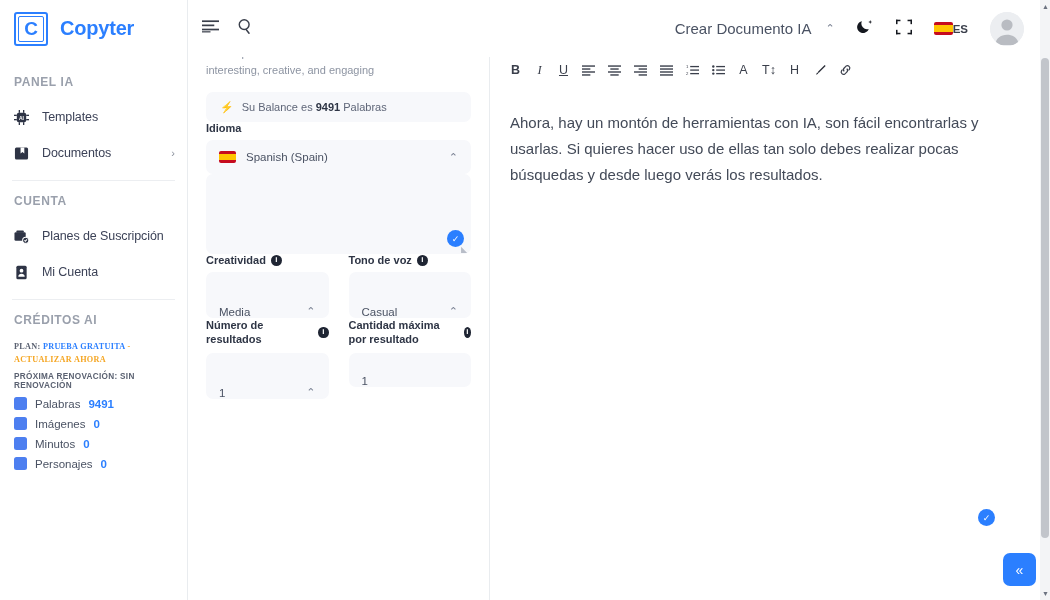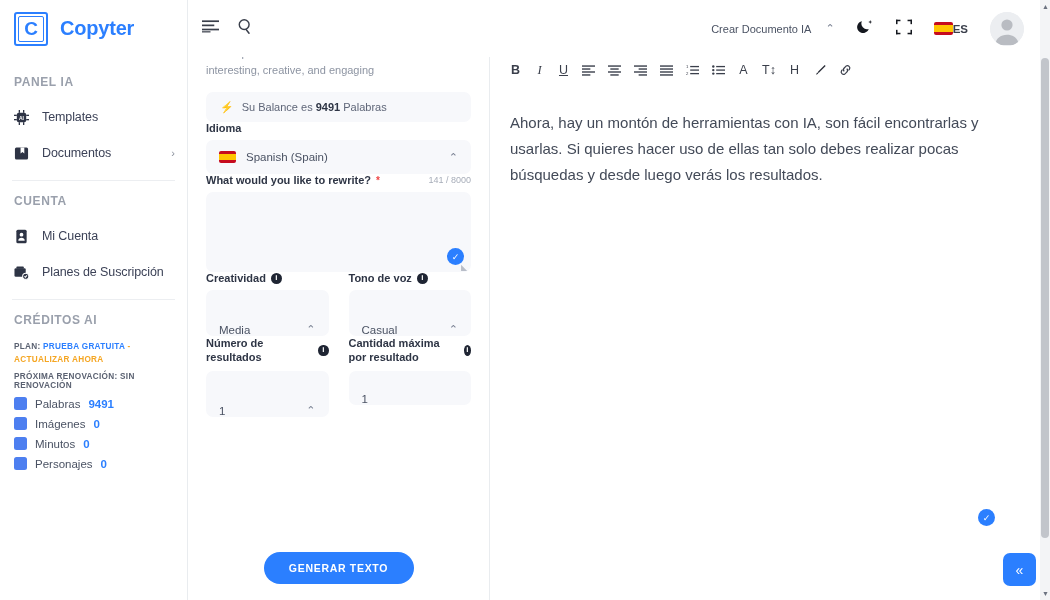--- a/index.html
+++ b/index.html
@@ -23,21 +23,21 @@
   .sec-label { font-size:12px; font-weight:700; color:#9aa0ac; letter-spacing:0.6px;
                padding:0 0 0 14px; text-transform:uppercase; }
   .nav-item { display:flex; align-items:center; gap:13px; padding:0 12px 0 14px; height:36px;
               cursor:pointer; position:relative; }
   .nav-item .lbl { font-size:12.5px; color:#3c4257; letter-spacing:-0.1px; }
   .nav-item .chev { margin-left:auto; font-size:11px; color:#8a909c; }
   .ico { width:15px; height:15px; flex-shrink:0; display:block; }
   .divider { height:1px; background:#eceef1; margin:9px 12px; }
 
   .credits { padding:0 14px; }
-  .plan-line { font-size:8.2px; font-weight:700; letter-spacing:0.3px; line-height:1.55; color:#5a6171; }
+  .plan-line { font-size:8.2px; font-weight:700; letter-spacing:0.3px; line-height:1.55; color:#5a6171;font-family:Liberation Serif, serif; }
   .plan-line .p-blue { color:#2b7fff; }
   .plan-line .p-orange { color:#f5a623; }
   .renew-line { font-size:8.2px; font-weight:700; letter-spacing:0.3px; color:#5a6171; margin-top:6px; }
   .credit-row { display:flex; align-items:center; gap:8px; margin-top:7px; }
   .credit-row .cname { font-size:11.5px; color:#4a5263; }
   .credit-row .cval { font-size:11.5px; color:#2b7fff; font-weight:600; }
   .csq { width:13px; height:13px; background:#4d7ff0; border-radius:2.5px; display:block; flex-shrink:0;}
 
   
   .form-panel { width:302px; height:600px; background:#ffffff; border-right:1px solid #e9ecef;
@@ -177,38 +177,38 @@
     </div>
 
     <div class="divider"></div>
     <div style="height:4px"></div>
     <div class="sec-label">CUENTA</div>
     <div style="height:10px"></div>
 
     <div class="nav-item">
       <span class="ico">
         <svg viewBox="0 0 16 16" width="15" height="15">
-            <rect x="2.5" y="0.8" width="11" height="14.4" rx="1.6" fill="#2e3445"></rect>
-            <circle cx="8" cy="6" r="2" fill="#fff"></circle>
-            <path d="M4.6 12.4c0-2 1.6-3 3.4-3s3.4 1 3.4 3z" fill="#fff"></path>
-          </svg>
-      </span>
-      <span class="lbl">Mi Cuenta</span>
-    </div>
-
-    <div class="nav-item">
-      <span class="ico">
-        <svg viewBox="0 0 16 16" width="15" height="15">
             <rect x="0.5" y="3.5" width="12" height="9" rx="1.4" fill="#2e3445"></rect>
             <rect x="2.5" y="1.5" width="8" height="2.4" rx="1" fill="#2e3445"></rect>
             <circle cx="12.5" cy="12" r="3.3" fill="#2e3445" stroke="#fff" stroke-width="1.1"></circle>
             <path d="M11.1 12l1 1 1.8-1.9" stroke="#fff" stroke-width="1.1" fill="none"></path>
           </svg>
       </span>
       <span class="lbl">Planes de Suscripción</span>
+    </div>
+
+    <div class="nav-item">
+      <span class="ico">
+        <svg viewBox="0 0 16 16" width="15" height="15">
+            <rect x="2.5" y="0.8" width="11" height="14.4" rx="1.6" fill="#2e3445"></rect>
+            <circle cx="8" cy="6" r="2" fill="#fff"></circle>
+            <path d="M4.6 12.4c0-2 1.6-3 3.4-3s3.4 1 3.4 3z" fill="#fff"></path>
+          </svg>
+      </span>
+      <span class="lbl">Mi Cuenta</span>
     </div>
 
     <div class="divider"></div>
     <div style="height:4px"></div>
     <div class="sec-label">CRÉDITOS AI</div>
     <div style="height:14px"></div>
 
     <div class="credits">
       <div class="plan-line">
         <span>PLAN:</span>
@@ -262,25 +262,20 @@
 
     <div class="flabel">
       <span>Idioma</span>
     </div>
     <div class="select">
       <span class="flag"></span>
       <span class="sval">Spanish (Spain)</span>
       <span class="sch">⌃</span>
     </div>
 
-    <div class="flabel">
-      <span>What would you like to rewrite?</span>
-      <span class="req">*</span>
-      <span class="cnt">141 / 8000</span>
-    </div>
     <div class="ta-wrap">
       <span class="ta-check">✓</span>
       <span class="ta-grip">◣</span>
     </div>
 
     <div class="two-col">
       <div class="col">
         <div class="flabel">
           <span>Creatividad</span>
           <span class="ibadge">i</span>
@@ -317,21 +312,20 @@
         <div class="flabel" style="line-height:1.3">
           <span>Cantidad máxima por resultado</span>
           <span class="ibadge">i</span>
         </div>
         <div class="sel-sm" style="height:34px">
           <span class="sval">1</span>
         </div>
       </div>
     </div>
 
-    <button class="gen-btn">GENERAR TEXTO</button>
   </section>
 
   <section class="editor">
 
     <div class="ed-top">
       <input class="doc-name" placeholder="Nuevo documento" style="">
       <div class="wb-select">
         <span class="wbt">Select Workbook Name</span>
         <span class="sch">⌃</span>
       </div>
@@ -501,21 +495,21 @@
     </span>
     <span style="cursor:pointer">
       <svg width="17" height="17" viewBox="0 0 18 18">
           <circle cx="7.6" cy="7" r="5.2" fill="none" stroke="#3a3f4b" stroke-width="1.5"></circle>
           <rect x="10.3" y="11.2" width="1.6" height="6.3" rx="0.8" fill="#3a3f4b" transform="rotate(-38 11 14)"></rect>
         </svg>
     </span>
 
     <div style="margin-left:auto;display:flex;align-items:center;gap:22px;">
       <div style="display:flex;align-items:center;gap:14px;cursor:pointer">
-        <span style="font-size:11px;color:#4a5263">Crear Documento IA</span>
+        <span style="font-size:15px;color:#4a5263">Crear Documento IA</span>
         <span style="font-size:11px;color:#7a8293">⌃</span>
       </div>
       <span style="cursor:pointer">
         <svg width="17" height="17" viewBox="0 0 18 18">
             <path d="M12.4 11.6A6 6 0 015.2 3.4a6.3 6.3 0 107.2 8.2z" fill="#15181f"></path>
             <path d="M14 2.2l.55 1.5 1.5.55-1.5.55L14 6.35l-.55-1.55-1.5-.55 1.5-.55z" fill="#15181f"></path>
           </svg>
       </span>
       <span style="cursor:pointer">
         <svg width="16" height="16" viewBox="0 0 18 18">

